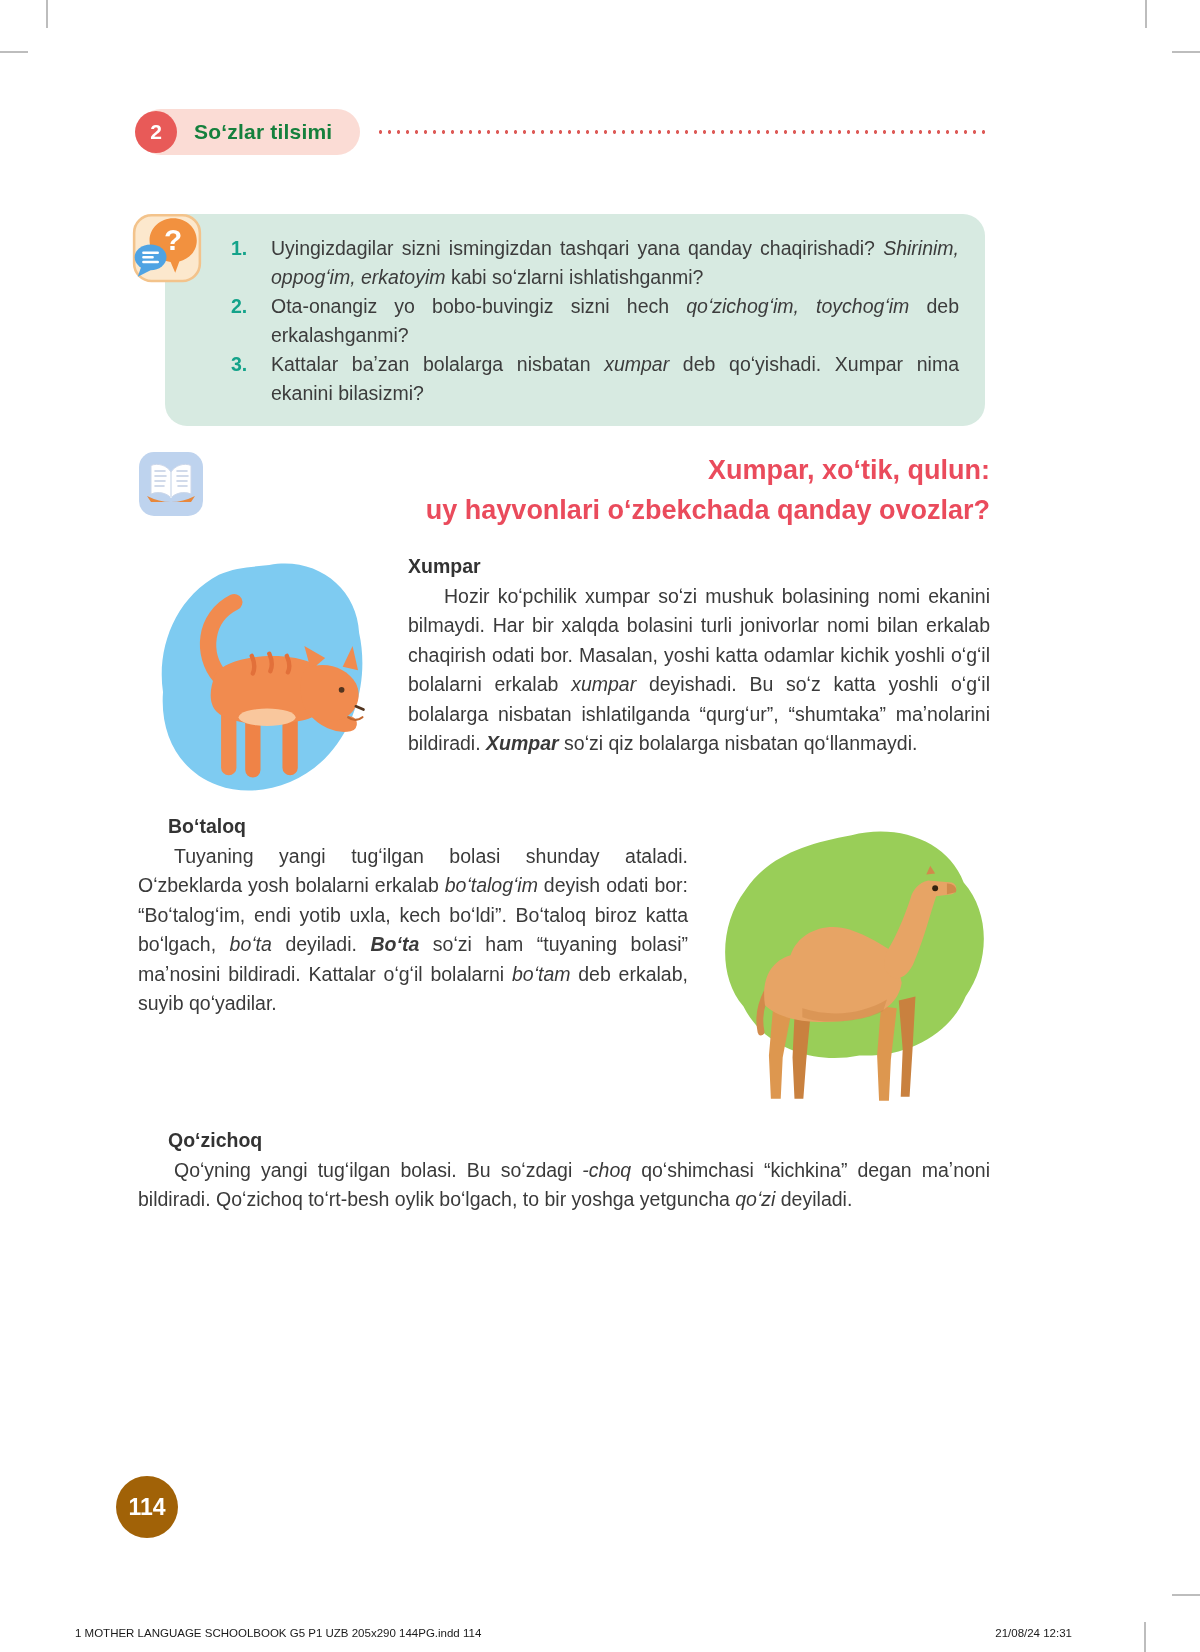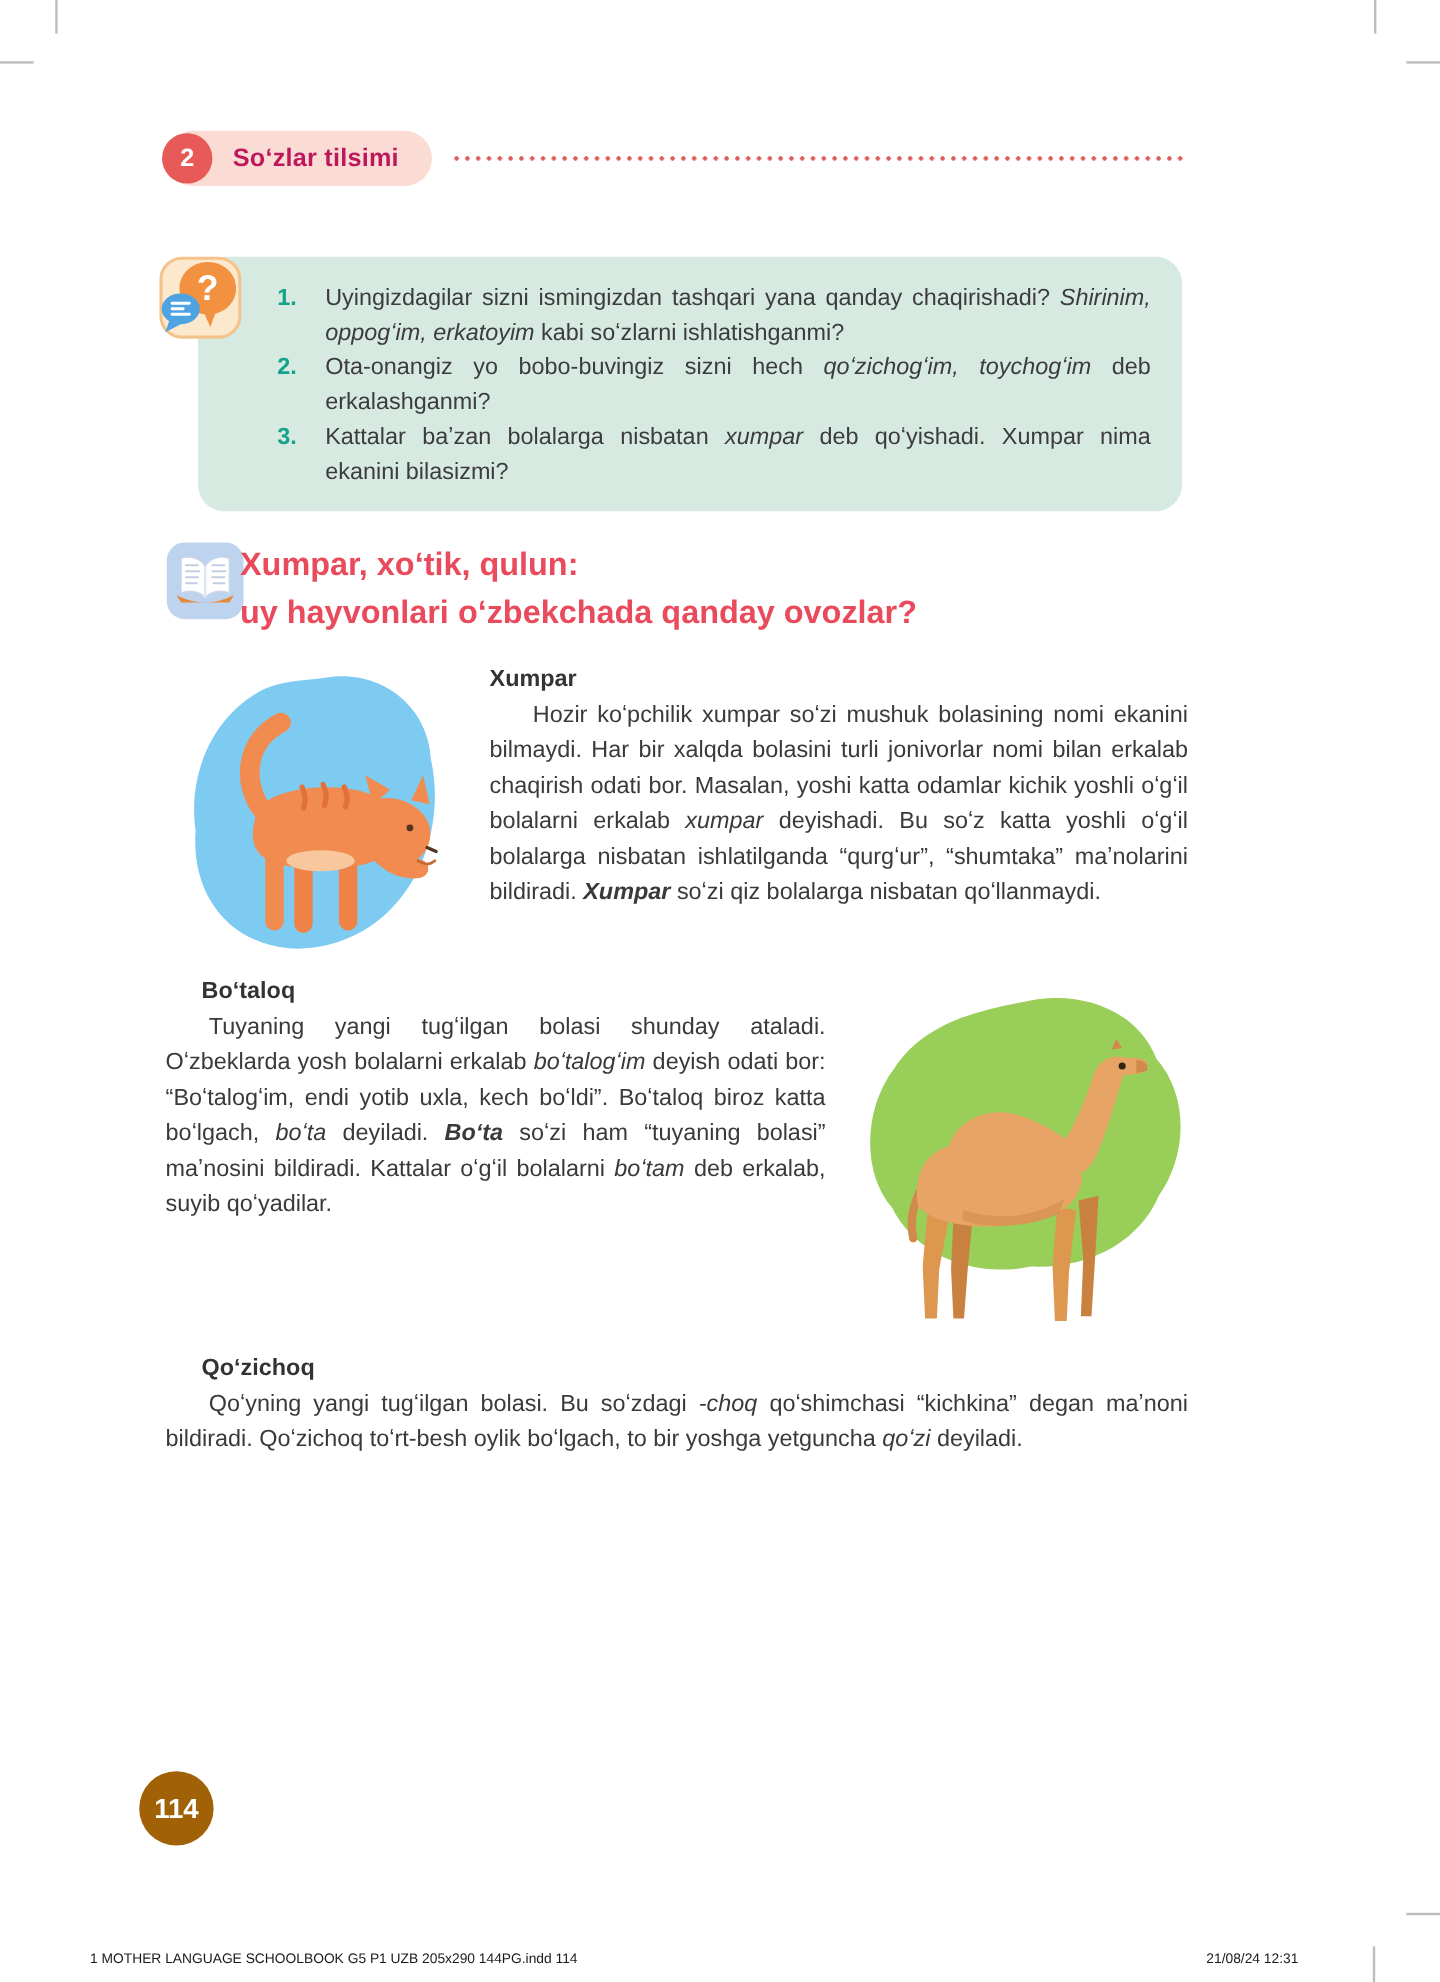--- a/index.html
+++ b/index.html
@@ -14,57 +14,57 @@
   .crop-tr-v{left:1145px;top:0;width:2px;height:28px;}
   .crop-tr-h{right:0;top:51px;width:28px;height:2px;}
   .crop-br-h{right:0;top:1594px;width:28px;height:2px;}
   .crop-br-v{left:1144px;top:1622px;width:2px;height:30px;}
 
   
   .chapter-header{position:absolute;left:138px;top:109px;right:212px;display:flex;align-items:center;height:46px;}
   .chapter-pill{position:relative;height:46px;background:#fbdcd5;border-radius:25px;display:flex;align-items:center;padding:0 28px 0 56px;}
   .chapter-num-circle{position:absolute;left:-3px;top:2px;width:42px;height:42px;background:#e85a58;border-radius:50%;
     color:#ffffff;font-weight:bold;font-size:21px;display:flex;align-items:center;justify-content:center;}
-  .chapter-title{color:#be185d;font-weight:bold;font-size:21px;letter-spacing:.2px;}
+  .chapter-title{color:#15803d;font-weight:bold;font-size:21px;letter-spacing:.2px;}
   .dotted-line{flex:1;height:4px;margin-left:16px;
     background-image:radial-gradient(circle,#dd5a57 1.7px,transparent 1.9px);
     background-size:9px 4px;background-repeat:repeat-x;background-position:0 50%;}
 
   
   .question-box{position:absolute;left:165px;top:214px;width:820px;background:#d7eae1;border-radius:22px;
     padding:20px 26px 18px 66px;box-sizing:border-box;}
   .q-icon{position:absolute;left:-34px;top:-7px;width:72px;height:76px;}
   .q-list{margin:0;padding:0;list-style:none;}
   .q-item{display:flex;font-size:19.5px;line-height:29px;color:#3c3c3c;}
   .q-num{color:#14a38a;font-weight:bold;flex:0 0 40px;}
   .q-text{text-align:justify;flex:1;}
 
   
   .book-icon{position:absolute;left:138px;top:450px;width:66px;height:68px;}
-  .lesson-title{position:absolute;left:200px;top:450px;width:790px;margin:0;text-align:left;
+  .lesson-title{position:absolute;left:200px;top:450px;width:790px;margin:0;text-align:right;
     color:#ea4b5c;font-size:27px;line-height:40px;font-weight:bold;}
 
   
   .body-text{position:absolute;left:138px;top:552px;width:852px;
     font-size:19.5px;line-height:29.5px;color:#3a3a3a;text-align:justify;}
   .body-text h2{font-size:19.5px;line-height:29.5px;margin:0;padding-left:30px;font-weight:bold;color:#333333;}
   .body-text p{margin:0;text-indent:36px;}
   .body-text section{display:block;}
   .sec-botaloq,.sec-qozichoq{clear:left;}
   .sec-botaloq{margin-top:27px;}
   .sec-qozichoq{clear:both;margin-top:45px;}
   .illus{display:block;}
   .illus-cat{float:left;width:262px;height:254px;margin:2px 8px 4px 0;}
   .illus-camel{float:right;width:300px;height:308px;margin:0 -14px 6px 16px;}
 
   
   .page-badge{position:absolute;left:116px;top:1476px;width:62px;height:62px;border-radius:50%;
     background:#a16207;color:#ffffff;font-size:23px;font-weight:bold;
     display:flex;align-items:center;justify-content:center;}
-  .footer{position:absolute;left:75px;right:118px;top:1627px;display:flex;justify-content:space-between;
+  .footer{position:absolute;left:75px;right:128px;top:1627px;display:flex;justify-content:space-between;
     font-size:11.5px;color:#1a1a1a;}
 </style>
 </head>
 <body>
 
 <div class="page">
 
   <div class="crop crop-tl-v"></div>
   <div class="crop crop-tl-h"></div>
   <div class="crop crop-tr-v"></div>

